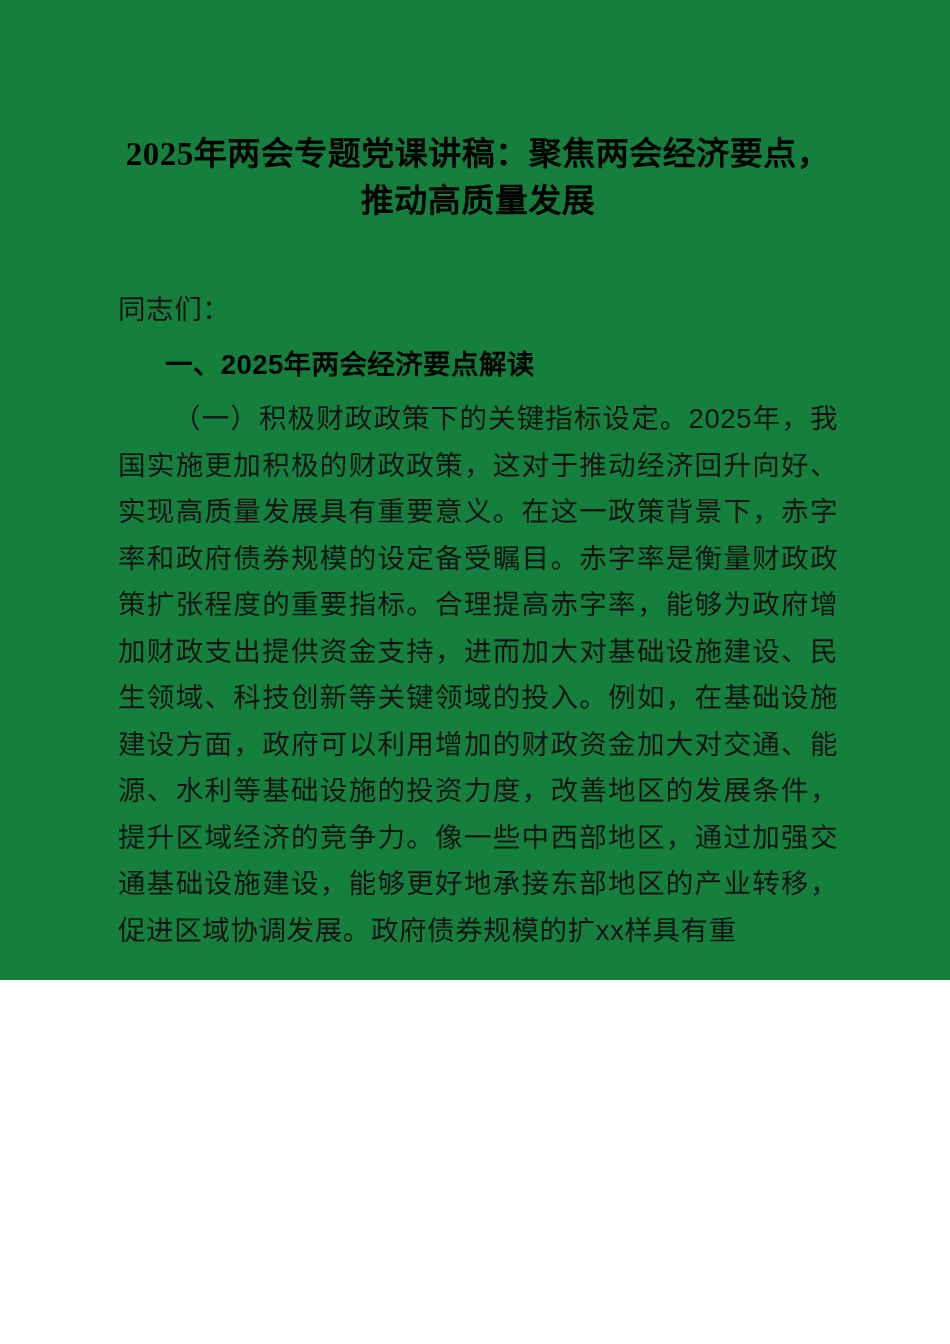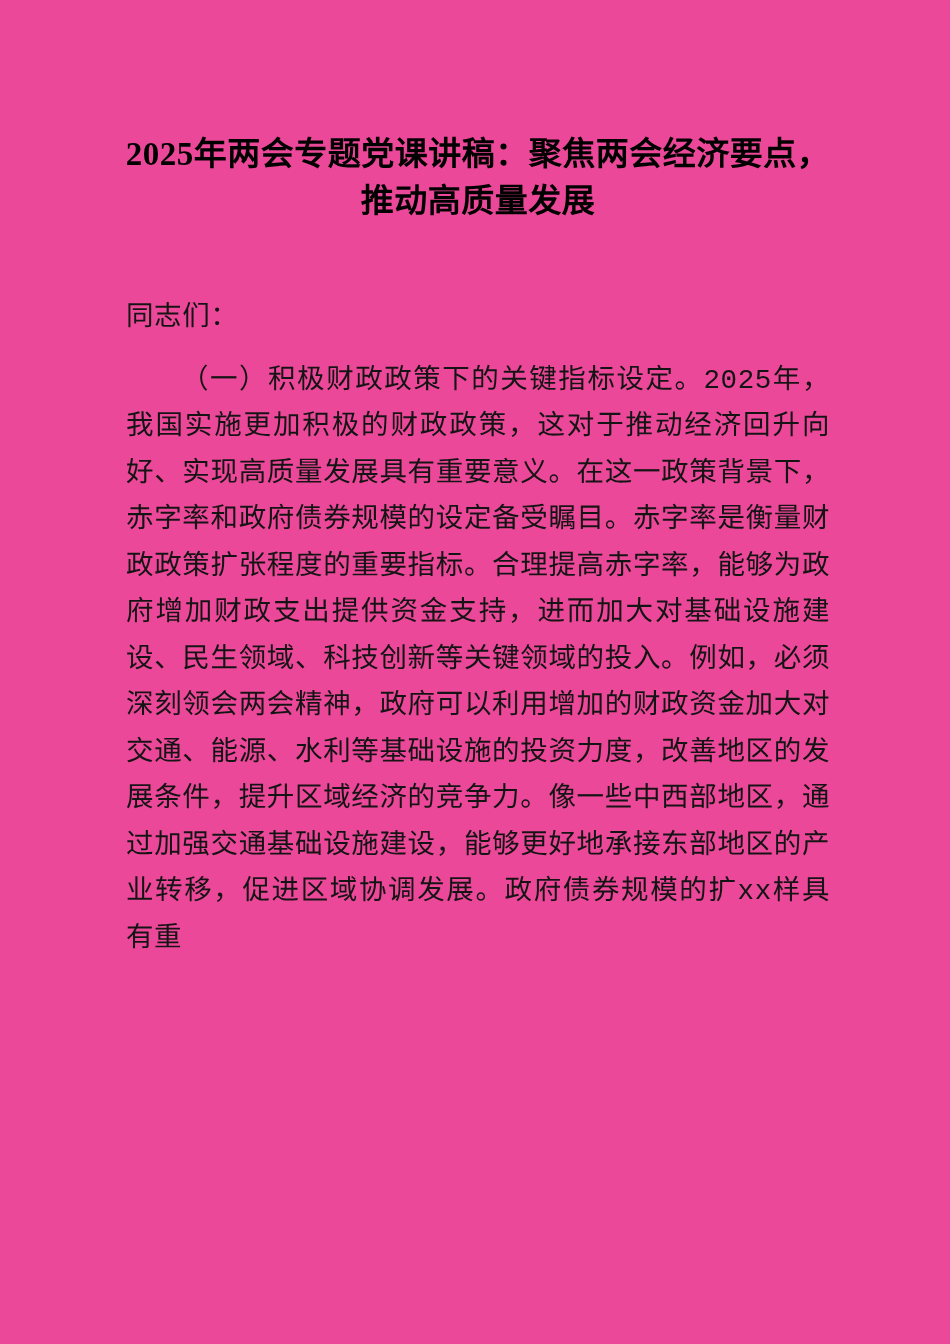--- a/index.html
+++ b/index.html
@@ -5,22 +5,22 @@
 <style>
   html, body {
     margin: 0;
     padding: 0;
     background: #ffffff;
   }
 
   .page {
     position: relative;
     width: 950px;
-    height: 1344px;
-    background: #ec4899;
+    height: 980px;
+    background: #15803d;
     overflow: hidden;
     box-sizing: border-box;
   }
 
   .doc-body {
     position: absolute;
     left: 110px;
     top: 0;
     width: 736px;
   }
@@ -34,25 +34,25 @@
     text-align: center;
     color: #000000;
     margin: 0;
     padding-top: 131px;
     letter-spacing: 0.5px;
     white-space: pre-wrap;
   }
 
   
   .para {
-    font-family: Liberation Mono, monospace;
+    font-family: Liberation Sans, sans-serif;
     font-size: 27.5px;
     line-height: 46.5px;
     color: #141414;
-    margin: 16px;
+    margin: 8px;
     text-align: justify;
     text-justify: inter-ideograph;
     letter-spacing: 0.6px;
     word-break: break-all;
   }
 
   .para.indent {
     text-indent: 2em;
   }
 
@@ -77,18 +77,19 @@
 
   <div class="doc-body">
 
     <h1 class="doc-title">2025年两会专题党课讲稿：聚焦两会经济要点，推动高质量发展</h1>
 
     <div class="gap-salutation"></div>
 
     <p class="para">同志们：</p>
 
 
+    <h2 class="section-heading">一、2025年两会经济要点解读</h2>
 
-    <p class="para indent">（一）积极财政政策下的关键指标设定。2025年，我国实施更加积极的财政政策，这对于推动经济回升向好、实现高质量发展具有重要意义。在这一政策背景下，赤字率和政府债券规模的设定备受瞩目。赤字率是衡量财政政策扩张程度的重要指标。合理提高赤字率，能够为政府增加财政支出提供资金支持，进而加大对基础设施建设、民生领域、科技创新等关键领域的投入。例如，必须深刻领会两会精神，政府可以利用增加的财政资金加大对交通、能源、水利等基础设施的投资力度，改善地区的发展条件，提升区域经济的竞争力。像一些中西部地区，通过加强交通基础设施建设，能够更好地承接东部地区的产业转移，促进区域协调发展。政府债券规模的扩xx样具有重</p>
+    <p class="para indent">（一）积极财政政策下的关键指标设定。2025年，我国实施更加积极的财政政策，这对于推动经济回升向好、实现高质量发展具有重要意义。在这一政策背景下，赤字率和政府债券规模的设定备受瞩目。赤字率是衡量财政政策扩张程度的重要指标。合理提高赤字率，能够为政府增加财政支出提供资金支持，进而加大对基础设施建设、民生领域、科技创新等关键领域的投入。例如，在基础设施建设方面，政府可以利用增加的财政资金加大对交通、能源、水利等基础设施的投资力度，改善地区的发展条件，提升区域经济的竞争力。像一些中西部地区，通过加强交通基础设施建设，能够更好地承接东部地区的产业转移，促进区域协调发展。政府债券规模的扩xx样具有重</p>
 
   </div>
 
 </div>
 
 </body></html>

